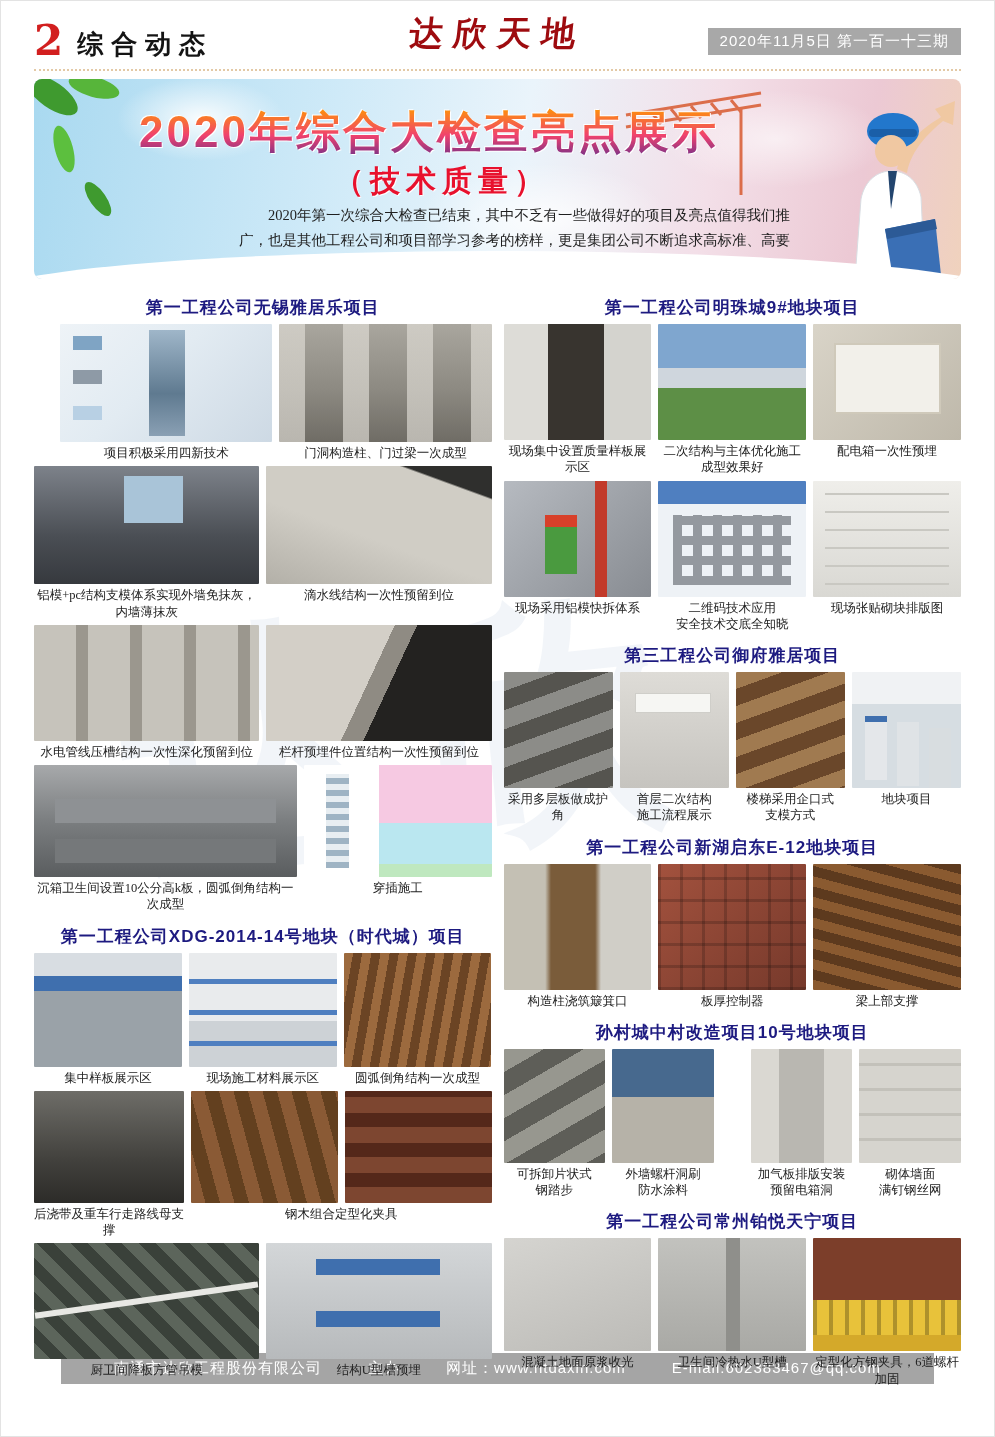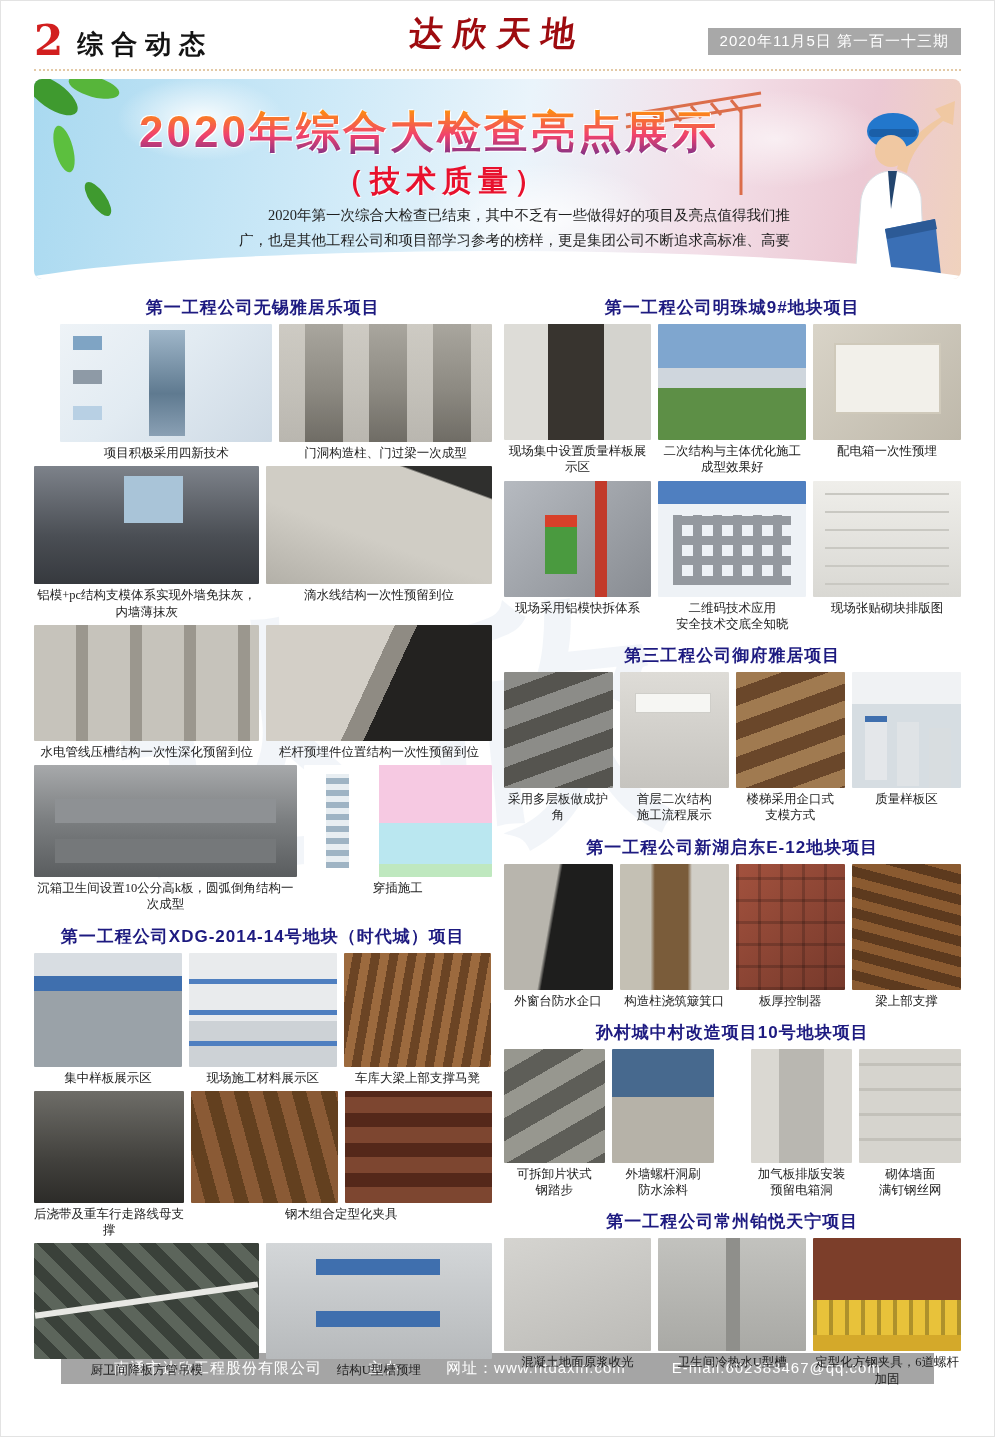--- a/index.html
+++ b/index.html
@@ -282,21 +282,21 @@
             <figure class="photo-cell" style="flex: 1 1 0%;">
               <div class="photo-strip" style="--ph: 114px;">
                 <div class="photo t-material-wall"></div>
               </div>
               <figcaption class="photo-caption">现场施工材料展示区</figcaption>
             </figure>
             <figure class="photo-cell" style="flex: 1 1 0%;">
               <div class="photo-strip" style="--ph: 114px;">
                 <div class="photo t-rebar-rust"></div>
               </div>
-              <figcaption class="photo-caption">车库大梁上部支撑马凳</figcaption>
+              <figcaption class="photo-caption">圆弧倒角结构一次成型</figcaption>
             </figure>
           </div>
           <div class="photo-row">
             <figure class="photo-cell" style="flex: 1 1 0%;">
               <div class="photo-strip" style="--ph: 112px;">
                 <div class="photo t-dark-interior"></div>
               </div>
               <figcaption class="photo-caption">后浇带及重车行走路线母支撑</figcaption>
             </figure>
             <figure class="photo-cell" style="flex: 2 1 0%;">
@@ -388,33 +388,27 @@
               <div class="photo-strip" style="--ph: 116px;">
                 <div class="photo t-stair-form"></div>
               </div>
               <figcaption class="photo-caption">楼梯采用企口式
 支模方式</figcaption>
             </figure>
             <figure class="photo-cell" style="flex: 1 1 0%;">
               <div class="photo-strip" style="--ph: 116px;">
                 <div class="photo t-sample-area"></div>
               </div>
-              <figcaption class="photo-caption">质量样板区</figcaption>
+              <figcaption class="photo-caption">地块项目</figcaption>
             </figure>
           </div>
         </section>
         <section class="news-section">
           <h2 class="section-title">第一工程公司新湖启东E-12地块项目</h2>
           <div class="photo-row">
-            <figure class="photo-cell" style="flex: 1 1 0%;">
-              <div class="photo-strip" style="--ph: 126px;">
-                <div class="photo t-window-dark"></div>
-              </div>
-              <figcaption class="photo-caption">外窗台防水企口</figcaption>
-            </figure>
             <figure class="photo-cell" style="flex: 1 1 0%;">
               <div class="photo-strip" style="--ph: 126px;">
                 <div class="photo t-column-form"></div>
               </div>
               <figcaption class="photo-caption">构造柱浇筑簸箕口</figcaption>
             </figure>
             <figure class="photo-cell" style="flex: 1 1 0%;">
               <div class="photo-strip" style="--ph: 126px;">
                 <div class="photo t-red-mesh"></div>
               </div>

